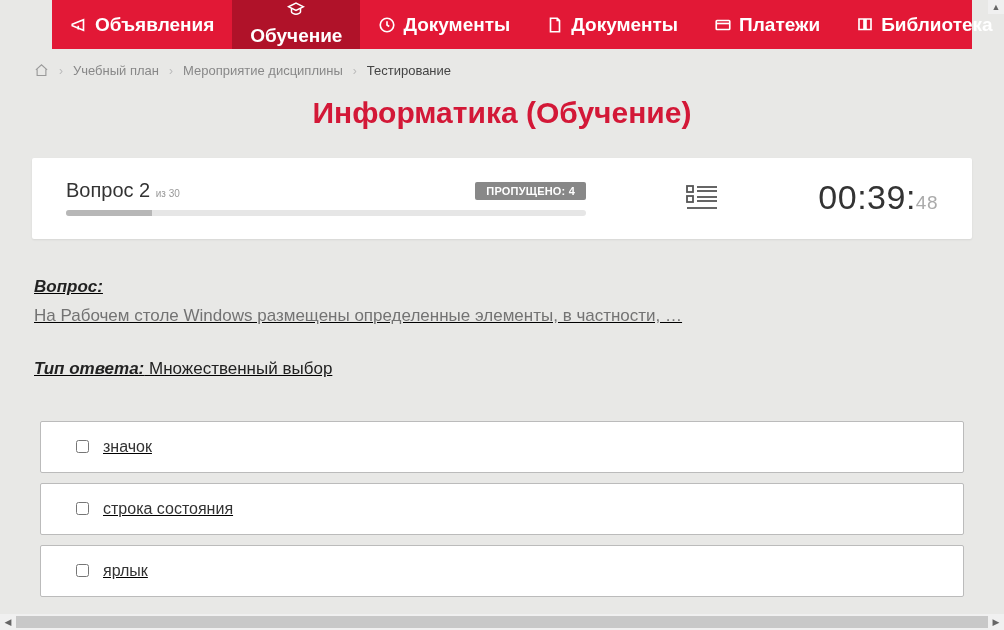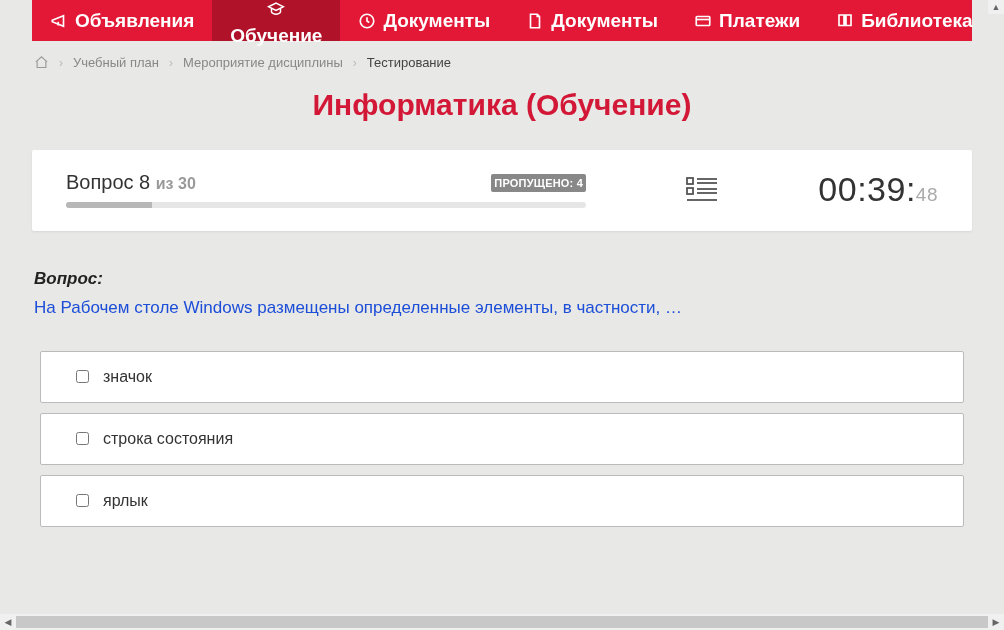--- a/index.html
+++ b/index.html
@@ -33,21 +33,22 @@
       z-index: 100;
     }
     .container {
       max-width: 940px;
       margin: 0 auto;
     }
     
     .topnav {
       background: #e21836;
       display: flex;
-      height: 41px;
+      height: 49px;
+      margin-left: 20px;
     }
     .topnav-item {
       display: flex;
       align-items: center;
       gap: 7px;
       padding: 0 18px;
       color: #fff;
       font-size: 19px;
       font-weight: 600;
       cursor: pointer;
@@ -116,30 +117,30 @@
       align-items: center;
       justify-content: space-between;
       margin-bottom: 8px;
     }
     .q-label {
       font-size: 20px;
       color: #333;
       font-weight: 500;
     }
     .q-label .q-of {
-      font-size: 16px;
+      font-size: 10px;
       color: #999;
-      font-weight: 700;
+      font-weight: 400;
     }
     .skipped-badge {
       background: #888;
       color: #fff;
       font-size: 11px;
       font-weight: 600;
-      padding: 3px 3px;
+      padding: 3px 11px;
       border-radius: 2px;
       letter-spacing: 0.2px;
     }
     .progress-bar {
       width: 100%;
       height: 6px;
       background: #e6e6e6;
       border-radius: 3px;
       overflow: hidden;
     }
@@ -163,31 +164,32 @@
       letter-spacing: 0.5px;
       margin-left: 60px;
     }
     .timer .timer-ms {
       color: #aaa;
       font-size: 19px;
     }
     
     .content {
       padding: 0 2px;
+      text-decoration: underline;
     }
     .q-prompt {
       font-size: 17px;
       color: #222;
       font-style: italic;
       font-weight: 700;
       margin-bottom: 6px;
     }
     .q-text {
       font-size: 17px;
-      color: #1d4ed8;
+      color: #737373;
       line-height: 1.5;
       margin-bottom: 30px;
     }
     .ans-type {
       font-size: 17px;
       color: #222;
       margin-bottom: 42px;
     }
     .ans-type .ans-type-label {
       font-style: italic;
@@ -332,21 +334,21 @@
       <span class="bc-sep">›</span>
       <span class="bc-current">Тестирование</span>
     </div>
 
     <h1 class="page-title">Информатика (Обучение)</h1>
 
     <div class="status-card">
       <div class="status-left">
         <div class="q-line">
           <span class="q-label">
-            <span>Вопрос 8</span>
+            <span>Вопрос 2</span>
             <span class="q-of">из 30</span>
           </span>
           <span class="skipped-badge">ПРОПУЩЕНО: 4</span>
         </div>
         <div class="progress-bar">
           <div class="progress-fill"></div>
         </div>
       </div>
       <span class="list-icon">
         <svg viewBox="0 0 32 28" fill="none" stroke="currentColor" stroke-width="1.8">
@@ -360,20 +362,24 @@
         </svg>
       </span>
       <span class="timer">
         <span>00:39:</span><span class="timer-ms">48</span>
       </span>
     </div>
 
     <div class="content">
       <div class="q-prompt">Вопрос:</div>
       <div class="q-text">На Рабочем столе Windows размещены определенные элементы, в частности, …</div>
+      <div class="ans-type">
+        <span class="ans-type-label">Тип ответа:</span>
+        <span>Множественный выбор</span>
+      </div>
       <div class="options">
         <label class="option">
           <input type="checkbox" style="">
           <span>значок</span>
         </label>
         <label class="option">
           <input type="checkbox" style="">
           <span>строка состояния</span>
         </label>
         <label class="option">

